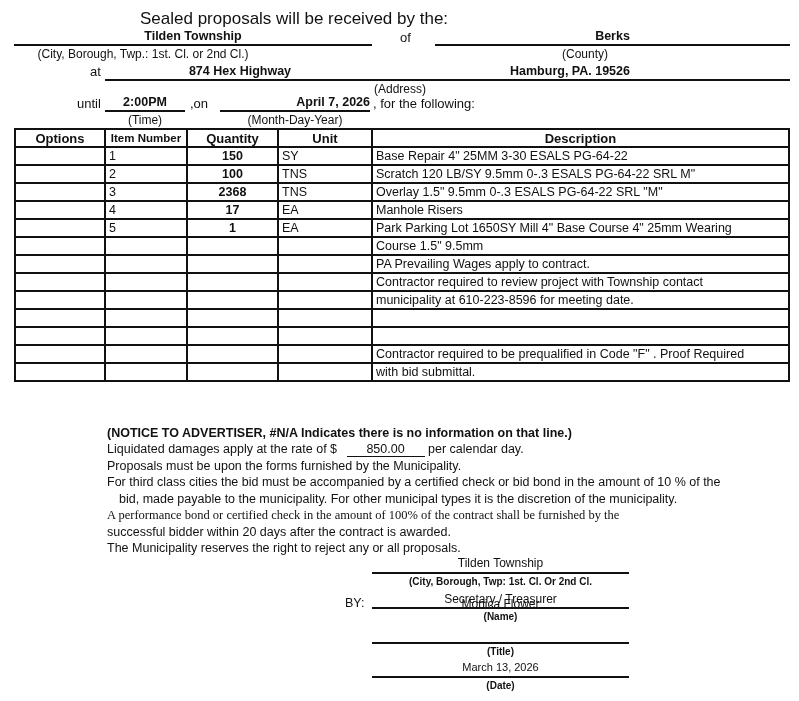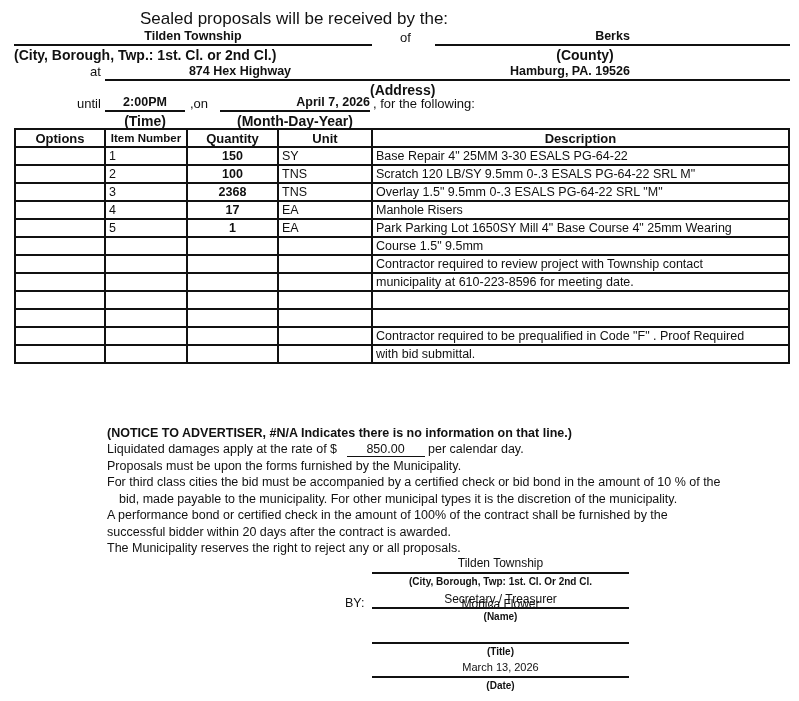--- a/index.html
+++ b/index.html
@@ -1,21 +1,21 @@
 <!DOCTYPE html>
 <html><head>
 <meta charset="utf-8">
 <style>
   html, body { margin: 0; padding: 0; background: #ffffff; }
   body { width: 799px; height: 701px; position: relative; overflow: hidden;
          font-family: "Liberation Sans", sans-serif; color: #111; }
   .abs { position: absolute; white-space: nowrap; }
   .b { font-weight: bold; }
   .line { position: absolute; height: 0; border-top: 2px solid #111; }
-  .cap { position: absolute; font-size: 14px; font-weight: bold; text-align: center; white-space: nowrap; }
+  .cap { position: absolute; font-size: 12px; font-weight: normal; text-align: center; white-space: nowrap; }
   .fld { position: absolute; font-size: 12.5px; font-weight: bold; text-align: center; white-space: nowrap; }
 
   table.items { position: absolute; left: 14px; top: 128px; width: 776px;
                 border-collapse: collapse; border: 2px solid #701a75; font-size: 12.5px; }
   table.items th, table.items td { border: 2px solid #111; height: 16px; padding: 0 3px;
                                     line-height: 15px; white-space: nowrap; overflow: hidden; }
   table.items th { font-weight: bold; text-align: center; font-size: 13px; height: 16px; }
   table.items th.item-h { font-size: 11.5px; }
   col.c-opt { width: 90px; } col.c-item { width: 82px; } col.c-qty { width: 91px; }
   col.c-unit { width: 94px; } col.c-desc { width: auto; }
@@ -114,20 +114,27 @@
         <td></td>
         <td class="qty"></td>
         <td></td>
         <td>Course 1.5" 9.5mm</td>
       </tr>
       <tr>
         <td></td>
         <td></td>
         <td class="qty"></td>
         <td></td>
+        <td>PA Prevailing Wages apply to contract.</td>
+      </tr>
+      <tr>
+        <td></td>
+        <td></td>
+        <td class="qty"></td>
+        <td></td>
         <td>Contractor required to review project with Township contact</td>
       </tr>
       <tr>
         <td></td>
         <td></td>
         <td class="qty"></td>
         <td></td>
         <td>municipality at 610-223-8596 for meeting date.</td>
       </tr>
       <tr>
@@ -163,21 +170,21 @@
 
 <div class="para b" style="top:425px;">(NOTICE TO ADVERTISER, #N/A Indicates there is no information on that line.)</div>
 <div class="para" style="top:441px;">
   <span>Liquidated damages apply at the rate of $</span>
   <span style="display:inline-block; width:78px; text-align:center; border-bottom:1.5px solid #111; margin-left:6px; line-height:13px;">850.00</span>
   <span>per calendar day.</span>
 </div>
 <div class="para" style="top:457.5px;">Proposals must be upon the forms furnished by the Municipality.</div>
 <div class="para" style="top:474px;">For third class cities the bid must be accompanied by a certified check or bid bond in the amount of 10 % of the</div>
 <div class="para" style="top:490.5px;margin-left:12px;">bid, made payable to the municipality. For other municipal types it is the discretion of the municipality.</div>
-<div class="para" style="top:507px;">A performance bond or certified check in the amount of 100% of the contract shall be furnished by the</div>
+<div class="para" style="top:507px;font-family:Liberation Serif, serif;">A performance bond or certified check in the amount of 100% of the contract shall be furnished by the</div>
 <div class="para" style="top:523.5px;">successful bidder within 20 days after the contract is awarded.</div>
 <div class="para" style="top:540px;">The Municipality reserves the right to reject any or all proposals.</div>
 
 <div class="sig-val" style="top:556px;">Tilden Township</div>
 <div class="line" style="left:372px; width:257px; top:572px;"></div>
 <div class="sig-cap" style="top:576px;">(City, Borough, Twp: 1st. Cl. Or 2nd Cl.</div>
 
 <div class="abs" style="left:345px; top:596px; font-size:12.5px;">BY:</div>
 <div class="sig-val" style="top:597px;">Monica Flower</div>
 <div class="line" style="left:372px; width:257px; top:607px;"></div>

